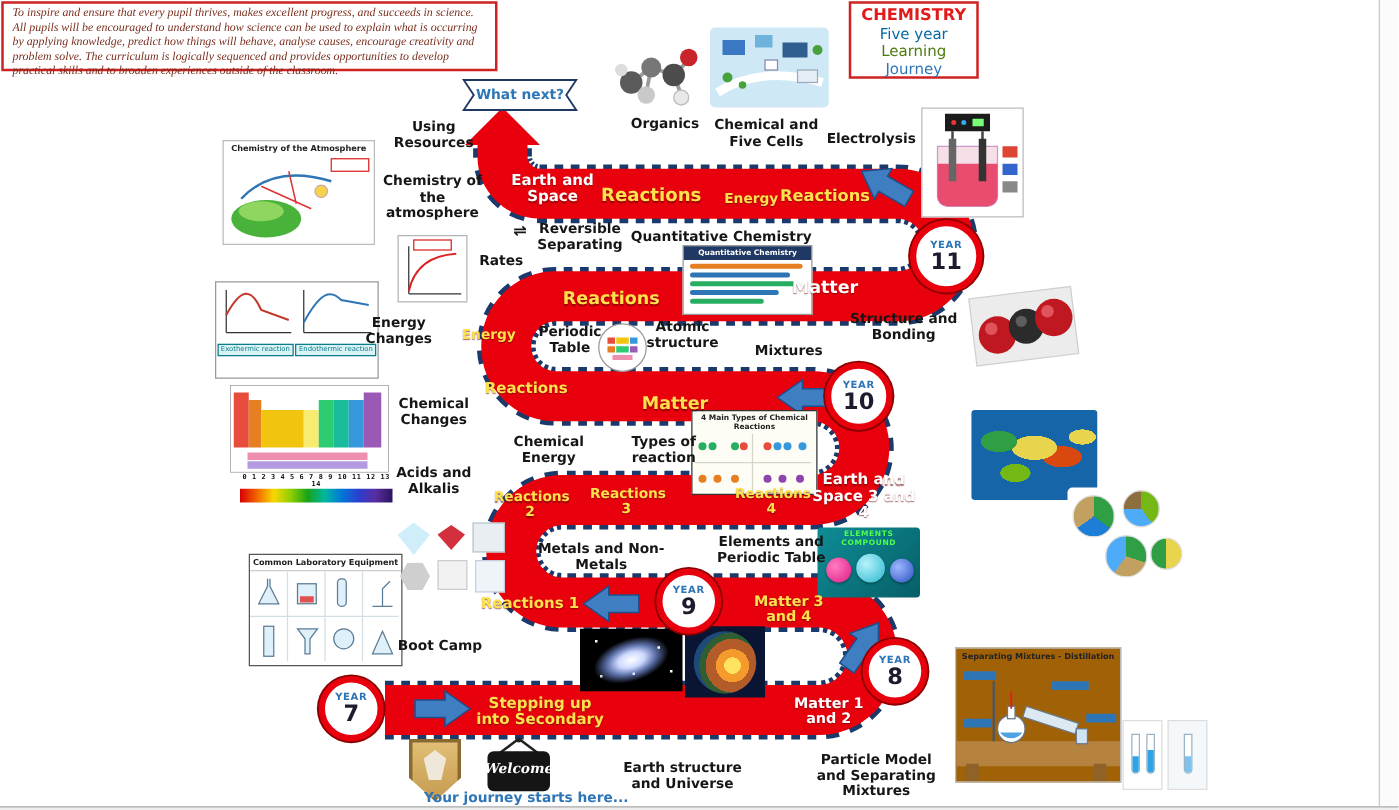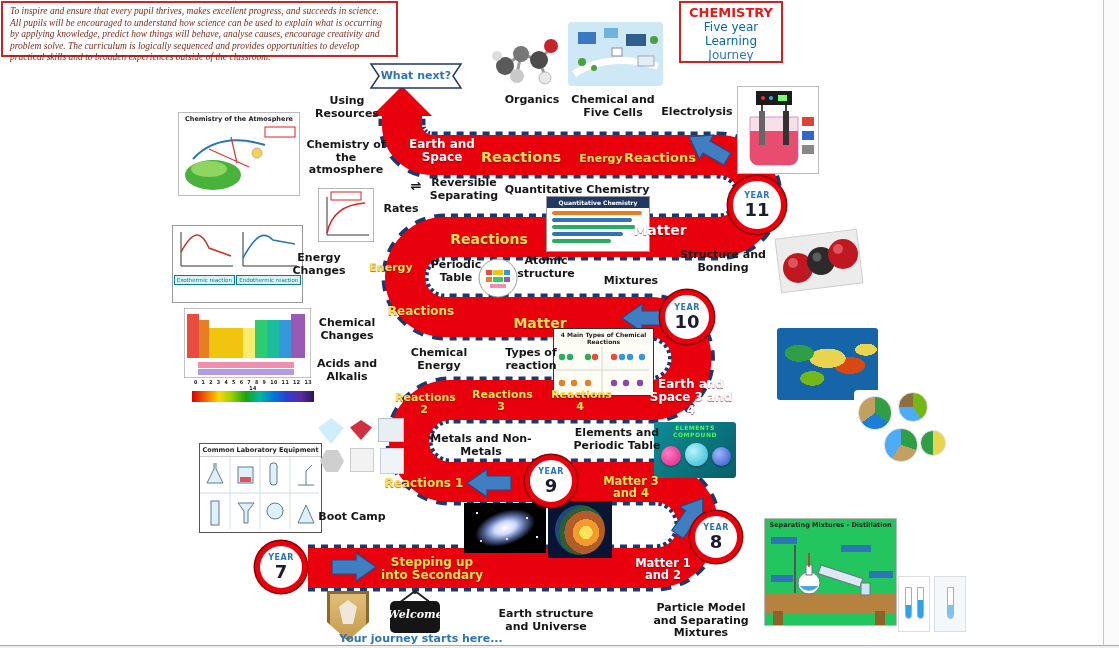--- a/index.html
+++ b/index.html
@@ -278,21 +278,21 @@
     <div class="abs" style="left:10px;top:8px;width:62px;height:34px;border-radius:50%;transform:rotate(-18deg);
          background:radial-gradient(closest-side,#fff,#cdd8ff 35%,#5b6fa8 65%,transparent)"></div>
     <div class="abs" style="left:12px;top:9px;width:2px;height:2px;background:#fff;box-shadow:50px 5px 0 #fff,30px 26px 0 #dfe8ff,60px 24px 0 #fff,4px 28px 0 #cdd"></div>
   </div>
 
   <div class="img" style="left:548px;top:501px;width:64px;height:57px;background:#0a1433;z-index:3">
     <div class="abs" style="left:7px;top:4px;width:50px;height:50px;border-radius:50%;
          background:radial-gradient(circle at 62% 55%, #ffe25e 0 16%, #f59b2d 16% 32%, #b35c2a 32% 52%, #2e5e32 52% 64%, #1e4a7a 64% 100%)"></div>
   </div>
 
-  <div class="img" style="left:764px;top:518px;width:133px;height:108px;background:#22c55e;border:1px solid #bbb;z-index:3">
+  <div class="img" style="left:764px;top:518px;width:133px;height:108px;background:#a16207;border:1px solid #bbb;z-index:3">
     <div class="imgtitle" style="padding:2px 0">Separating Mixtures - Distillation</div>
     <svg width="131" height="94">
       <rect x="0" y="62" width="131" height="20" fill="#b5823f"></rect>
       <rect x="8" y="80" width="10" height="14" fill="#8f6228"></rect>
         <rect x="110" y="80" width="10" height="14" fill="#8f6228"></rect>
       <line x1="30" y1="14" x2="30" y2="62" stroke="#555" stroke-width="2"></line>
       <circle cx="44" cy="52" r="11" fill="#fff" stroke="#678"></circle>
       <path d="M35 55 a11 11 0 0 0 18 0 z" fill="#4da3e0"></path>
       <rect x="41" y="34" width="6" height="10" fill="#fff" stroke="#678"></rect>
       <line x1="44" y1="22" x2="44" y2="36" stroke="#d22" stroke-width="1.5"></line>
@@ -362,21 +362,21 @@
   <div class="rlbl" style="left:521px;top:158px;font-size:14.5px">Reactions</div>
   <div class="rlbl" style="left:601px;top:159px;font-size:11px">Energy</div>
   <div class="rlbl" style="left:660px;top:158px;font-size:13px">Reactions</div>
   <div class="rlbl" style="left:489px;top:240px;font-size:14px" able="false">Reactions</div>
   <div class="rlbl white" style="left:660px;top:231px;font-size:14px">Matter</div>
   <div class="rlbl" style="left:391px;top:268px;font-size:11px">Energy</div>
   <div class="rlbl" style="left:421px;top:311px;font-size:12px">Reactions</div>
   <div class="rlbl" style="left:540px;top:324px;font-size:14px">Matter</div>
   <div class="rlbl wrap" style="left:424px;top:404px;width:58px;font-size:11px">Reactions 2</div>
   <div class="rlbl wrap" style="left:501px;top:401px;width:58px;font-size:11px">Reactions 3</div>
-  <div class="rlbl wrap" style="left:580px;top:401px;width:58px;font-size:11px">Reactions 4</div>
+  <div class="rlbl wrap" style="left:617px;top:401px;width:58px;font-size:11px">Reactions 4</div>
   <div class="rlbl white wrap" style="left:691px;top:397px;width:86px;font-size:12px">Earth and Space 3 and 4</div>
   <div class="rlbl" style="left:424px;top:483px;font-size:12px">Reactions 1</div>
   <div class="rlbl wrap" style="left:631px;top:487px;width:60px;font-size:11.5px">Matter 3 and 4</div>
   <div class="rlbl wrap" style="left:432px;top:569px;width:104px;font-size:12px">Stepping up into Secondary</div>
   <div class="rlbl white wrap" style="left:663px;top:569px;width:56px;font-size:11.5px">Matter 1 and 2</div>
 
   <div class="tlbl" style="left:347px;top:108px;width:66px">Using Resources</div>
   <div class="tlbl" style="left:532px;top:100px;width:80px">Organics</div>
   <div class="tlbl" style="left:613px;top:107px;width:92px">Chemical and Five Cells</div>
   <div class="tlbl" style="left:697px;top:112px;width:92px">Electrolysis</div>
@@ -386,35 +386,35 @@
   <div class="tlbl" style="left:577px;top:190px;width:170px">Quantitative Chemistry</div>
   <div class="tlbl" style="left:401px;top:209px;width:60px">Rates</div>
   <div class="tlbl" style="left:319px;top:265px;width:64px">Energy Changes</div>
   <div class="tlbl" style="left:456px;top:272px;width:62px">Periodic Table</div>
   <div class="tlbl" style="left:546px;top:268px;width:70px">Atomic structure</div>
   <div class="tlbl" style="left:631px;top:281px;width:80px">Mixtures</div>
   <div class="tlbl" style="left:723px;top:262px;width:86px">Structure and Bonding</div>
   <div class="tlbl" style="left:347px;top:330px;width:72px">Chemical Changes</div>
   <div class="tlbl" style="left:439px;top:360px;width:66px">Chemical Energy</div>
   <div class="tlbl" style="left:531px;top:360px;width:64px">Types of reaction</div>
-  <div class="tlbl" style="left:347px;top:371px;width:70px">Acids and Alkalis</div>
+  <div class="tlbl" style="left:347px;top:385px;width:70px">Acids and Alkalis</div>
   <div class="tlbl" style="left:481px;top:446px;width:110px">Metals and Non-Metals</div>
   <div class="tlbl" style="left:617px;top:440px;width:96px">Elements and Periodic Table</div>
   <div class="tlbl" style="left:352px;top:517px;width:96px">Boot Camp</div>
   <div class="tlbl" style="left:546px;top:621px;width:106px">Earth structure and Universe</div>
   <div class="tlbl" style="left:701px;top:621px;width:104px">Particle Model and Separating Mixtures</div>
   <div class="tlbl" style="left:421px;top:639px;width:190px;color:#2e75b6;">Your journey starts here...</div>
 
   <div class="frame" style="left:1px;top:1px;width:397px;height:56px;padding:3px 7px;
        font:italic 9.5px/1.22 'Liberation Serif',serif;color:#7a2e1d">To inspire and ensure that every pupil thrives, makes excellent progress, and succeeds in science. All pupils will be encouraged to understand how science can be used to explain what is occurring by applying knowledge, predict how things will behave, analyse causes, encourage creativity and problem solve. The curriculum is logically sequenced and provides opportunities to develop practical skills and to broaden experiences outside of the classroom.</div>
 
   <div class="frame" style="left:679px;top:1px;width:104px;height:62px;text-align:center;padding-top:2px">
     <div style="font:bold 13px 'DejaVu Sans',sans-serif;color:#e11a1a">CHEMISTRY</div>
     <div style="font:12px 'DejaVu Sans',sans-serif;color:#0369a1">Five year</div>
-    <div style="font:12px 'DejaVu Sans',sans-serif;color:#0369a1">Learning</div>
+    <div style="font:12px 'DejaVu Sans',sans-serif;color:#4d7c0f">Learning</div>
     <div style="font:12px 'DejaVu Sans',sans-serif;color:#2e75b6">Journey</div>
   </div>
 
 
   <div class="abs" style="left:367px;top:58px;width:98px;height:36px;z-index:9">
     <svg width="98" height="36">
       <path d="M4 6 H94 L86 18 L94 30 H4 L12 18 Z" fill="#ffffff" stroke="#1f3864" stroke-width="1.5"></path>
     </svg>
     <div class="abs" style="left:0;top:11px;width:100%;text-align:center;font:bold 11px 'DejaVu Sans',sans-serif;color:#2e75b6">What next?</div>
   </div>

